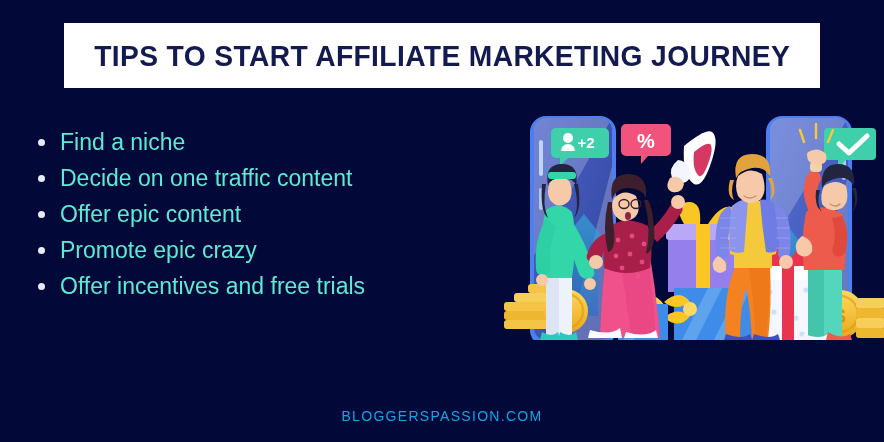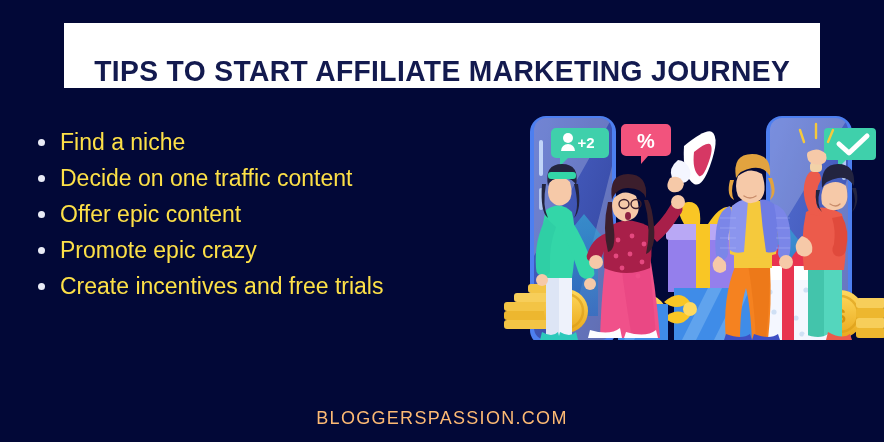--- a/index.html
+++ b/index.html
@@ -21,21 +21,21 @@
 
   
   #title-box {
     position: absolute;
     left: 64px;
     top: 23px;
     width: 756px;
     height: 65px;
     background: #ffffff;
     display: flex;
-    align-items: flex-end;
+    align-items: center;
     justify-content: center;
     box-sizing: border-box;
   }
   #title-text {
     color: #131a4f;
     font-family: "Liberation Sans", sans-serif;
     font-weight: bold;
     font-size: 30px;
     letter-spacing: 0.4px;
     text-align: center;
@@ -51,21 +51,21 @@
     width: 460px;
     margin: 0;
     padding: 0;
     list-style: none;
   }
   .tip-item {
     position: relative;
     height: 36px;
     line-height: 36px;
     padding-left: 30px;
-    color: #fde047;
+    color: #5eead4;
     font-size: 23px;
     font-family: "Liberation Sans", sans-serif;
     white-space: nowrap;
   }
   .tip-bullet {
     position: absolute;
     left: 8px;
     top: 15px;
     width: 7px;
     height: 7px;
@@ -73,22 +73,22 @@
     background: #e9ebf6;
   }
 
   
   #footer-text {
     position: absolute;
     left: 0;
     top: 408px;
     width: 884px;
     text-align: center;
-    color: #fdba74;
-    font-size: 18px;
+    color: #0ea5e9;
+    font-size: 14px;
     letter-spacing: 1.3px;
     font-family: "Liberation Sans", sans-serif;
   }
 
   
   #illustration {
     position: absolute;
     left: 498px;
     top: 106px;
     width: 386px;
@@ -117,21 +117,21 @@
     <li class="tip-item">
       <span class="tip-bullet"></span>
       <span>Offer epic content</span>
     </li>
     <li class="tip-item">
       <span class="tip-bullet"></span>
       <span>Promote epic crazy</span>
     </li>
     <li class="tip-item">
       <span class="tip-bullet"></span>
-      <span>Create incentives and free trials</span>
+      <span>Offer incentives and free trials</span>
     </li>
   </ul>
 
   <div id="footer-text">BLOGGERSPASSION.COM</div>
 
   <div id="illustration">
     <svg width="386" height="234" viewBox="0 0 386 234" xmlns="http://www.w3.org/2000/svg">
       <defs>
         <linearGradient id="scrA" x1="0" y1="0" x2="1" y2="1">
           <stop offset="0%" stop-color="#4a63c9"></stop>

